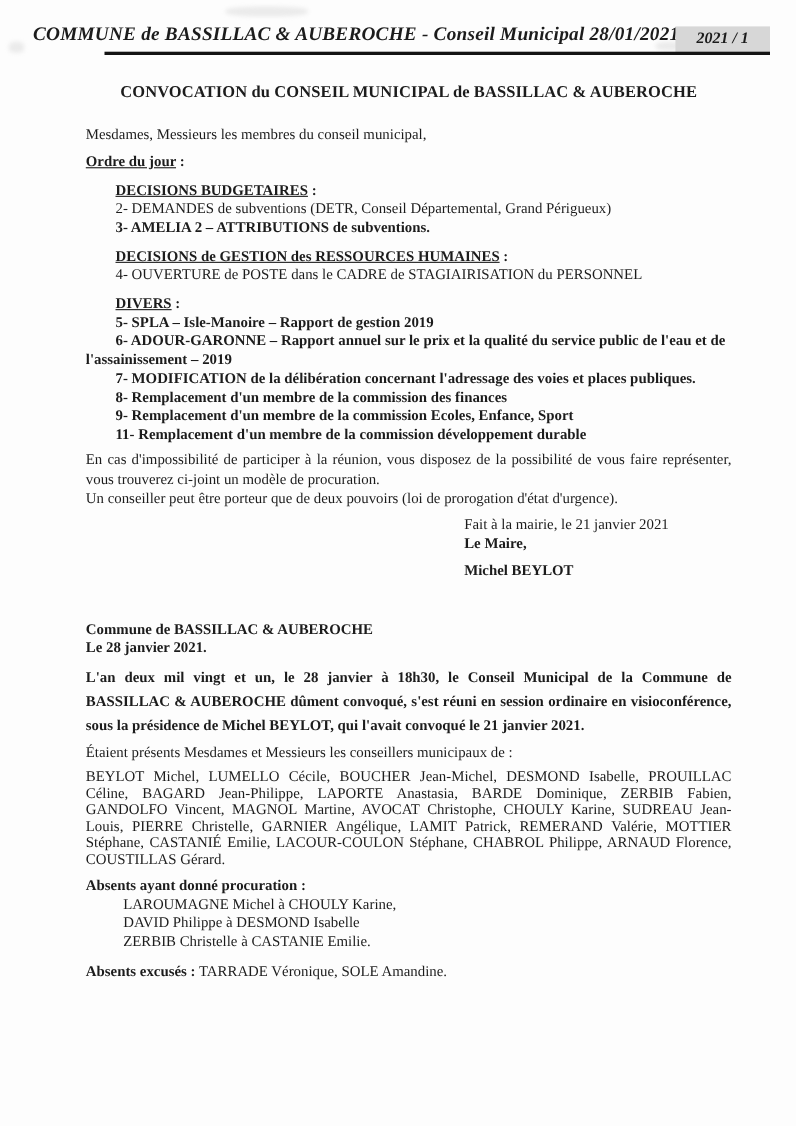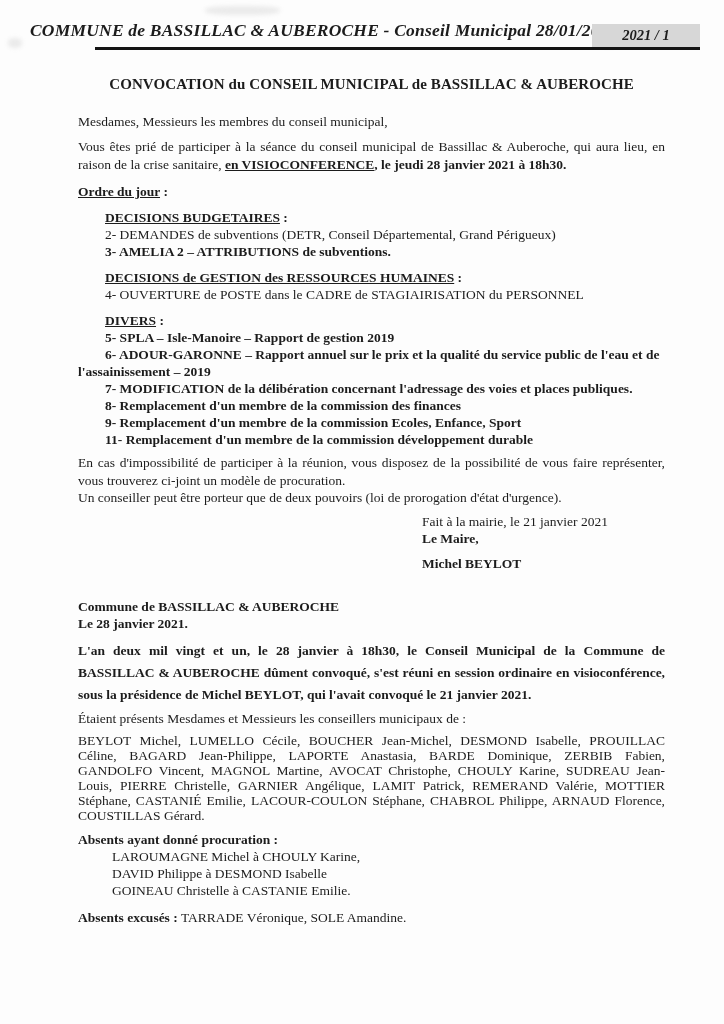--- a/index.html
+++ b/index.html
@@ -7,21 +7,21 @@
     position:relative; width:724px; height:1024px; margin:0 auto;
     background:#fdfdfd; font-family:"Liberation Serif", serif;
     color:#1c1c1c; overflow:hidden;
   }
   
   .doc-header { position:absolute; top:20px; left:30px; right:24px; height:30px; }
   .header-title { font-size:17.5px; font-weight:bold; font-style:italic; letter-spacing:.2px; white-space:nowrap; }
   .page-ref-box {
     position:absolute; right:0px; top:4px; background:#d7d7d7;
     font-weight:bold; font-style:italic; font-size:14.5px;
-    padding:3px 0 4px; width:108px; text-align:center;
+    padding:3px 0 4px; width:86px; text-align:center;
   }
   .header-rule { position:absolute; top:47px; left:95px; width:605px; height:3px; background:#141414; }
   
   .smudge { position:absolute; background:#c9c9c9; opacity:.35; border-radius:40%; filter:blur(2px); }
   .smudge.a { left:205px; top:6px; width:75px; height:9px; }
   .smudge.b { left:596px; top:38px; width:26px; height:8px; }
   .smudge.c { left:8px; top:38px; width:14px; height:10px; }
   
   .content { position:absolute; left:78px; right:59px; top:76px; font-size:13.5px; line-height:17px; }
   .heading { font-size:15px; font-weight:bold; text-align:center; margin:0 0 20px; letter-spacing:.1px; }
@@ -34,21 +34,21 @@
   .agenda-title .label { text-decoration:underline; }
   .agenda .item { text-indent:27px; }
   .agenda .section { margin-left:27px; font-weight:bold; }
   .agenda .section .label { text-decoration:underline; }
   .gap-top { margin-top:9px; }
   .note { text-align:justify; text-align-last:left; line-height:17.5px; }
   .note.first { margin-top:6px; }
   .signature { margin-top:6px; margin-left:344px; }
   .signature .name { margin-top:8px; }
   
-  .minutes { margin-top:26px; }
+  .minutes { margin-top:36px; }
   .opening { font-weight:bold; text-align:justify; text-align-last:left; line-height:22px; margin-top:8px; }
   .attendees-intro { margin-top:4px; }
   .attendees { margin-top:6px; text-align:justify; text-align-last:left; line-height:15px; }
   .proxies-label { margin-top:8px; font-weight:bold; }
   .proxy-line { margin-left:34px; }
   .excused { margin-top:10px; }
 </style>
 </head>
 <body>
 
@@ -63,21 +63,20 @@
     <span class="page-ref-box">2021 /  1</span>
   </div>
   <div class="header-rule"></div>
 
   <div class="content">
 
     <p class="heading">CONVOCATION du CONSEIL MUNICIPAL de BASSILLAC &amp; AUBEROCHE</p>
 
     <p class="salutation">Mesdames, Messieurs les membres du conseil municipal,</p>
 
-    <p class="intro"><span>Vous êtes prié de participer à la séance du conseil municipal de Bassillac &amp; Auberoche, qui aura lieu, en raison de la crise sanitaire, </span><span class="b u">en VISIOCONFERENCE</span><span class="b">, le jeudi 28 janvier 2021 à 18h30.</span></p>
 
     <p class="agenda-title"><span class="label">Ordre du jour</span><span> :</span></p>
 
     <div class="agenda">
       <p class="section gap-top"><span class="label">DECISIONS BUDGETAIRES</span><span> :</span></p>
       <p class="item">2- DEMANDES de subventions (DETR, Conseil Départemental, Grand Périgueux)</p>
       <p class="item b">3- AMELIA 2 – ATTRIBUTIONS de subventions.</p>
       <p class="section gap-top"><span class="label">DECISIONS de GESTION des RESSOURCES HUMAINES</span><span> :</span></p>
       <p class="item">4-  OUVERTURE de POSTE dans le CADRE de STAGIAIRISATION du PERSONNEL</p>
       <p class="section gap-top"><span class="label">DIVERS</span><span> :</span></p>
@@ -104,19 +103,19 @@
 
       <p class="opening">L'an deux mil vingt et un, le 28 janvier à 18h30, le Conseil Municipal de la Commune de BASSILLAC &amp; AUBEROCHE dûment convoqué, s'est réuni en session ordinaire en visioconférence, sous la présidence de Michel BEYLOT, qui l'avait convoqué le 21 janvier 2021.</p>
 
       <p class="attendees-intro">Étaient présents Mesdames et Messieurs les conseillers municipaux de :</p>
 
       <p class="attendees">BEYLOT Michel, LUMELLO Cécile, BOUCHER Jean-Michel, DESMOND Isabelle, PROUILLAC Céline, BAGARD Jean-Philippe, LAPORTE Anastasia, BARDE Dominique, ZERBIB Fabien, GANDOLFO Vincent, MAGNOL Martine, AVOCAT Christophe, CHOULY Karine, SUDREAU Jean-Louis, PIERRE Christelle, GARNIER Angélique, LAMIT Patrick, REMERAND Valérie, MOTTIER Stéphane, CASTANIÉ Emilie, LACOUR-COULON Stéphane, CHABROL Philippe, ARNAUD Florence, COUSTILLAS Gérard.</p>
 
       <p class="proxies-label">Absents ayant donné procuration :</p>
       <p class="proxy-line">LAROUMAGNE Michel à CHOULY Karine,</p>
       <p class="proxy-line">DAVID Philippe à DESMOND Isabelle</p>
-      <p class="proxy-line">GOINEAU Christelle à CASTANIE Emilie.</p>
+      <p class="proxy-line">ZERBIB Christelle à CASTANIE Emilie.</p>
 
       <p class="excused"><span class="b">Absents excusés :</span><span> TARRADE Véronique, SOLE Amandine.</span></p>
     </div>
 
   </div>
 </div>
 
 </body></html>

